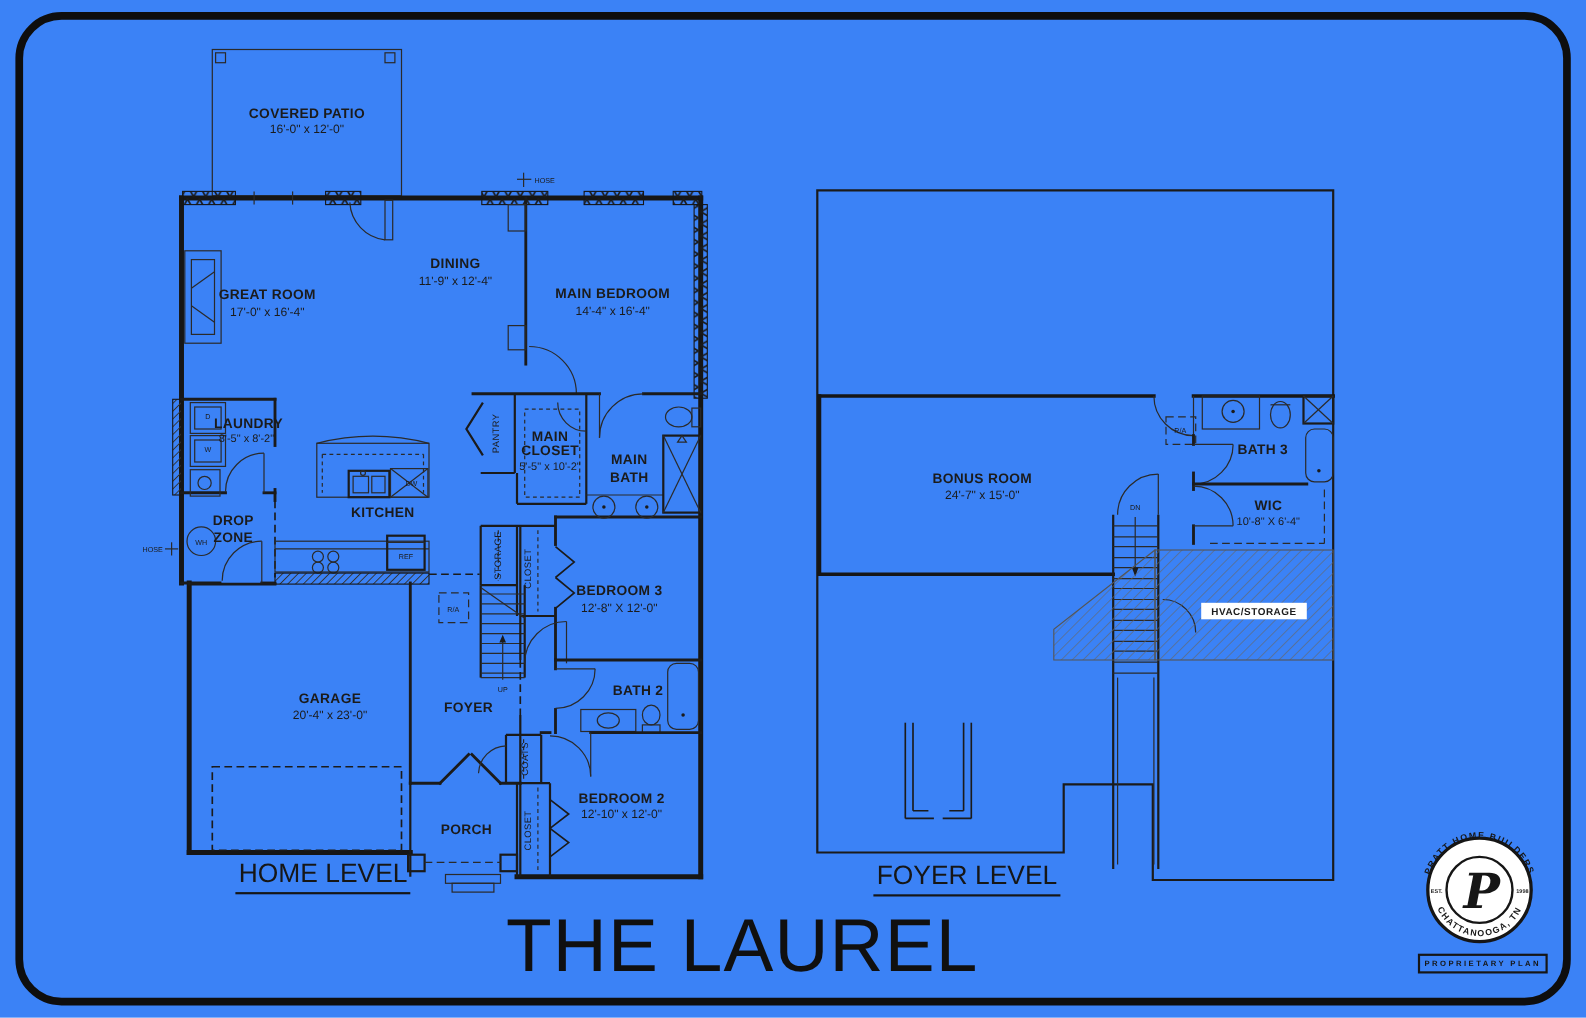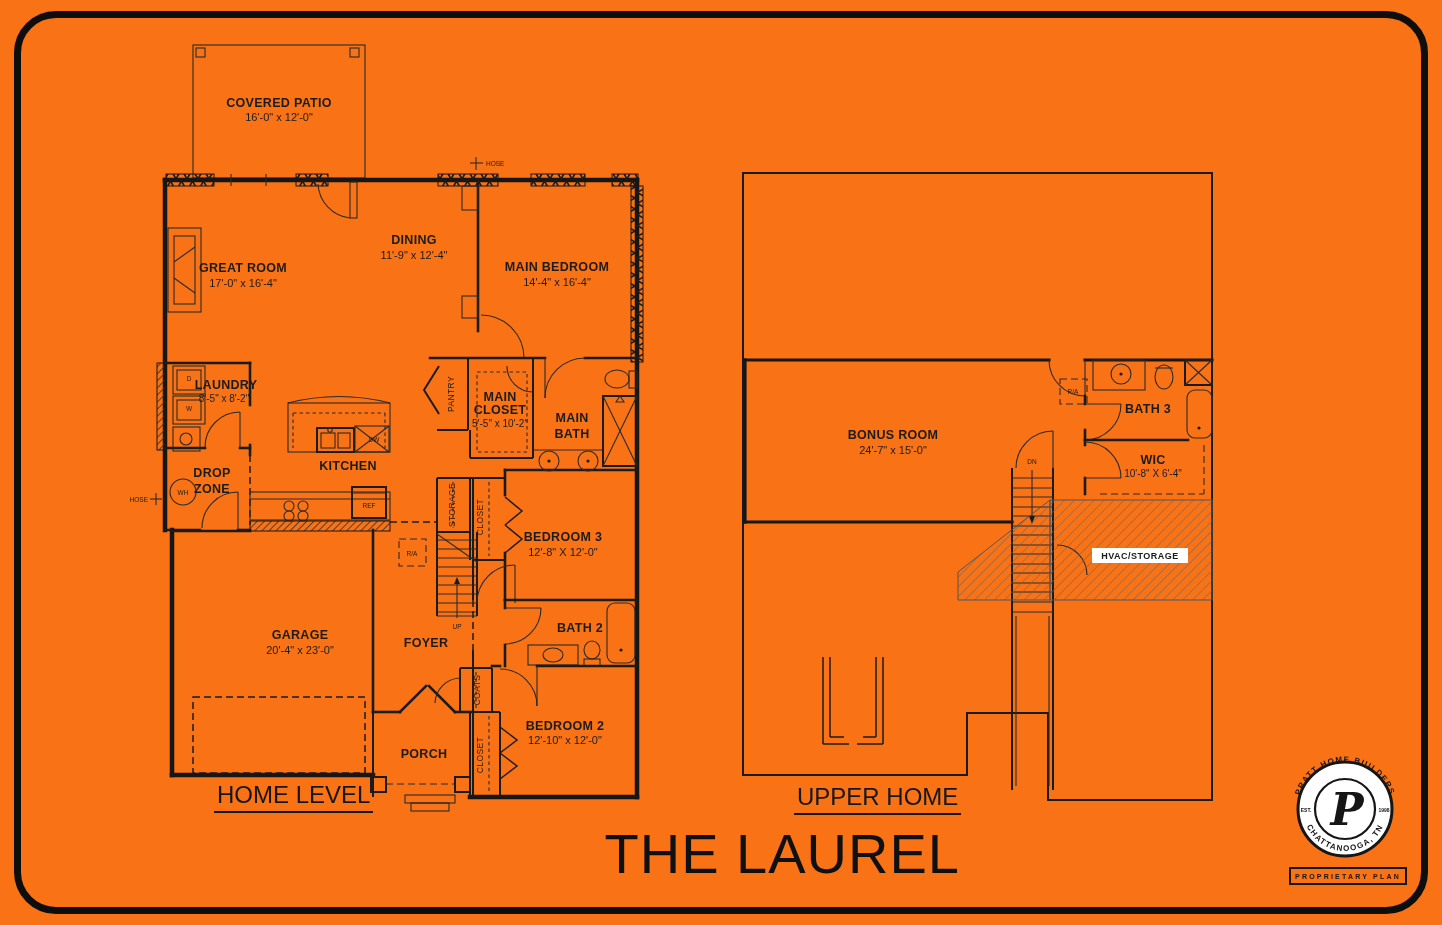--- a/index.html
+++ b/index.html
@@ -1,16 +1,16 @@
 <!DOCTYPE html>
 <html><head>
 <meta charset="utf-8">
 <style>
   html,body{margin:0;padding:0;background:#fff;width:1442px;height:925px;overflow:hidden}
-  .sheet{position:absolute;inset:0;background:#f97316;font-family:"Liberation Sans",sans-serif}
+  .sheet{position:absolute;inset:0;background:#3b82f6;font-family:"Liberation Sans",sans-serif}
   .border-frame{position:absolute;left:14px;top:11px;right:14px;bottom:11px;border:7px solid #0e0e0e;border-radius:42px}
   svg{position:absolute;left:0;top:0}
   svg text{font-family:"Liberation Sans",sans-serif;fill:#1b1b1b}
   .rm{font-size:12.5px;font-weight:bold;text-anchor:middle;letter-spacing:.3px}
   .dm{font-size:11px;text-anchor:middle}
   .dms{font-size:10px;text-anchor:middle}
   .vt{font-size:8.5px;text-anchor:middle;letter-spacing:.4px}
   .tn{font-size:6.5px;text-anchor:middle}
   .tns{font-size:6.5px;text-anchor:start}
   .tne{font-size:6.5px;text-anchor:end}
@@ -23,21 +23,21 @@
   .w1{stroke:#2a2a2a;stroke-width:1.1;fill:none}
   .da{stroke-dasharray:7 4}
   .da2{stroke-dasharray:3.5 3}
   .win{fill:url(#pzz);stroke:#161616;stroke-width:1}
   .winv{fill:url(#pzzv);stroke:#161616;stroke-width:1}
   .dense{fill:url(#pdense);stroke:#161616;stroke-width:1}
   .hvacfill{fill:url(#phatch);stroke:#555;stroke-width:1}
   .lvl{position:absolute;font-size:24px;color:#161616;border-bottom:2px solid #161616;padding:0 3px 2px 3px}
   .lvl.main{left:214px;top:781px}
   .lvl.upper{left:794px;top:783px}
-  .title{position:absolute;left:460px;top:821px;width:500px;text-align:right;font-size:56px;color:#101010;letter-spacing:1px}
+  .title{position:absolute;left:460px;top:821px;width:500px;text-align:left;font-size:68px;color:#101010;letter-spacing:1px}
   .logo{position:absolute;left:1284px;top:753px}
   .prop-box{position:absolute;left:1289px;top:867px;width:114px;height:14px;border:2px solid #161616;display:flex;align-items:center;justify-content:center;font-size:7px;font-weight:bold;letter-spacing:2.2px;color:#161616}
 </style>
 </head>
 <body>
 
 <div class="sheet">
   <div class="border-frame"></div>
 
   <svg width="1442" height="925" viewBox="0 0 1442 925">
@@ -442,21 +442,21 @@
         <line x1="883" y1="657" x2="883" y2="744" class="w15"></line>
         <line x1="823" y1="744" x2="849" y2="744" class="w15"></line>
         <line x1="857" y1="744" x2="883" y2="744" class="w15"></line>
         <line x1="830" y1="737" x2="844" y2="737" class="w15"></line>
         <line x1="863" y1="737" x2="876" y2="737" class="w15"></line>
       </g>
     </g>
   </svg>
 
   <div class="lvl main">HOME LEVEL</div>
-  <div class="lvl upper">UPPER HOME</div>
+  <div class="lvl upper">FOYER LEVEL</div>
   <div class="title">THE LAUREL</div>
 
   <svg class="logo" width="122" height="112" viewBox="0 0 122 112">
     <defs>
       <path id="arcT" d="M 14,56 A 47,47 0 0 1 108,56"></path>
       <path id="arcB" d="M 19,56 A 42,42 0 0 0 103,56"></path>
     </defs>
     <circle cx="61" cy="56" r="47" fill="#ffffff" stroke="#161616" stroke-width="3"></circle>
     <circle cx="61" cy="56" r="30" fill="none" stroke="#161616" stroke-width="2.2"></circle>
     <text style="font-size:8px;font-weight:bold;letter-spacing:1.3px;fill:#161616">

